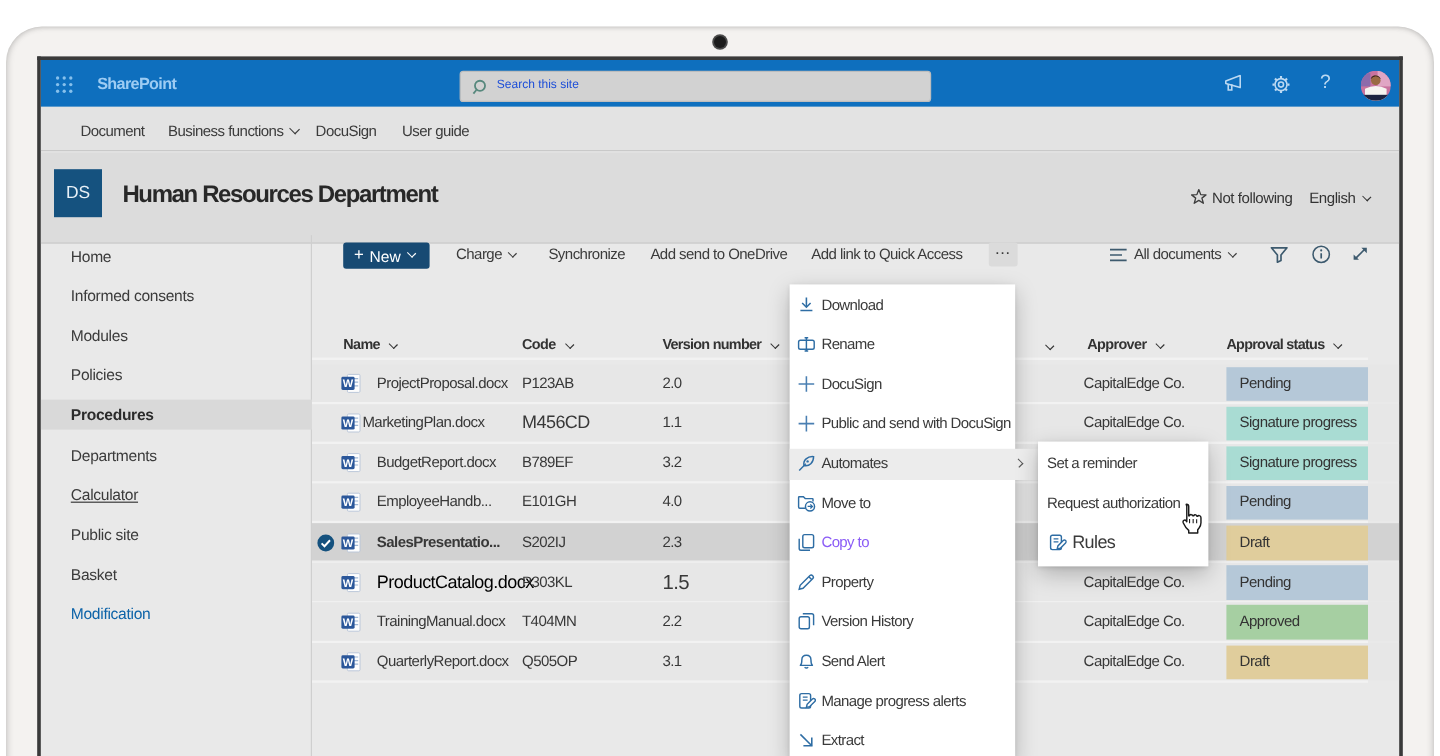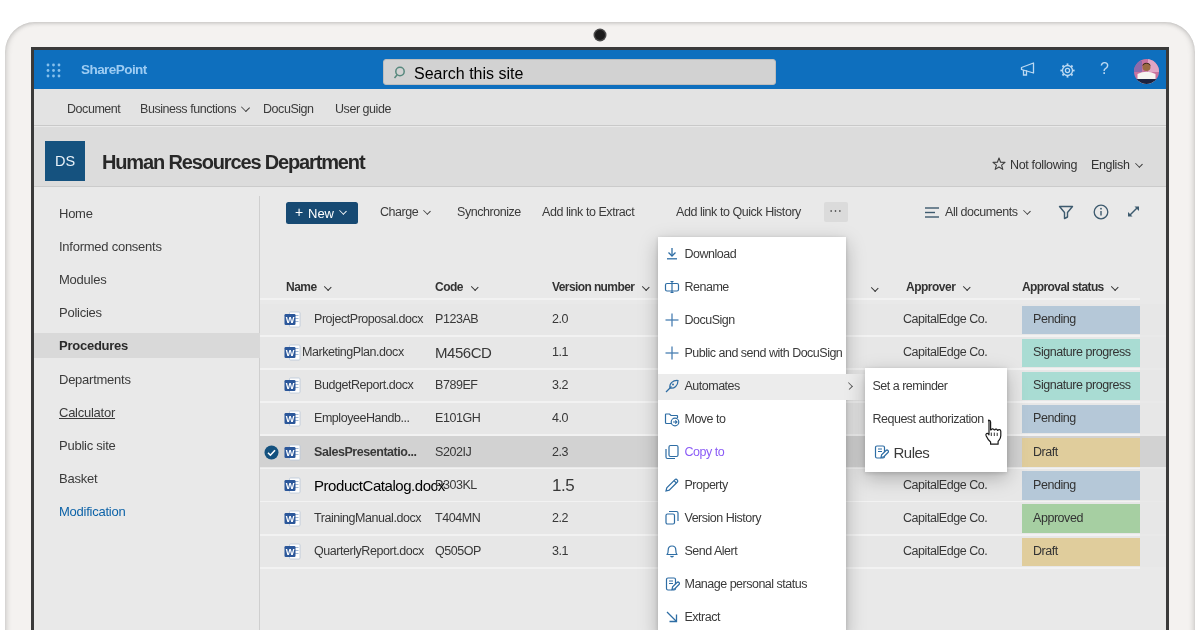--- a/index.html
+++ b/index.html
@@ -13,21 +13,21 @@
     box-shadow: inset 3px 0 6px -2px rgba(0,0,0,.18), inset -3px 0 6px -2px rgba(0,0,0,.18), inset 0 3px 5px -2px rgba(0,0,0,.10); }
   #cam { position:absolute; left:595px; top:10px; width:10px; height:10px; border-radius:50%;
     background:#1c1c1c; box-shadow:0 0 0 1.5px #4a4a4a; }
   
   #screen { position:absolute; left:31px; top:27px; width:1138px; height:603px;
     background:#e9e9e9; border:3px solid #3a3a3a; border-bottom:none; overflow:hidden; }
   
   #suite { position:absolute; left:0; top:0; width:1132px; height:39px; background:#0e6fbe; }
   #navbar { position:absolute; left:0; top:39px; width:1132px; height:37px; background:#e3e3e3;
     border-bottom:1px solid #c9c9c9; }
-  #titleband { position:absolute; left:0; top:77px; width:1132px; height:60px; background:#dcdcdc;
+  #titleband { position:absolute; left:0; top:77px; width:1132px; height:76px; background:#dcdcdc;
     border-bottom:1px solid #cbcbcb; }
   #sidebar { position:absolute; left:0; top:146px; width:226px; height:457px;
     border-right:1px solid #cfcfcf; }
   #sidebar .c13 { font-size:13px; letter-spacing:-0.25px; }
   .t { position:absolute; white-space:nowrap; }
   .c13 { font-size:12.5px; color:#3b3b3b; letter-spacing:-0.45px; line-height:15px; }
   .chev { display:inline-block; width:7px; height:7px; border-right:1.4px solid currentColor;
     border-bottom:1.4px solid currentColor; transform:rotate(45deg) scale(1,.82); vertical-align:2px; }
   svg { display:block; }
 </style>
@@ -51,21 +51,21 @@
             <circle cx="7.5" cy="13" r="1.4"></circle>
             <circle cx="13" cy="13" r="1.4"></circle>
         </g>
       </svg>
       <div class="t" style="left:47px;top:12px;font-size:13.5px;font-weight:700;letter-spacing:-0.55px;color:#9dccf3;">SharePoint</div>
       <div class="abs" style="left:349px;top:9px;width:393px;height:26px;background:#d2d2d2;border:1px solid #bdbdbd;border-radius:3px;">
         <svg class="abs" style="left:9px;top:5px" width="16" height="16" viewBox="0 0 16 16">
           <circle cx="7" cy="6.5" r="4.2" fill="none" stroke="#57887d" stroke-width="1.5"></circle>
           <line x1="4" y1="10" x2="1.5" y2="13" stroke="#57887d" stroke-width="1.5"></line>
         </svg>
-        <div class="t" style="left:30px;top:5px;font-size:16px;color:#000000;">Search this site</div>
+        <div class="t" style="left:30px;top:5px;font-size:10px;color:#1d4ed8;">Search this site</div>
       </div>
       <svg class="abs" style="left:986px;top:12px" width="17" height="15" viewBox="0 0 17 15">
         <g fill="none" stroke="#bcd9f2" stroke-width="1.3">
           <path d="M1.5 5.5 L13.5 1 L13.5 11 L1.5 7.5 Z" stroke-linejoin="round"></path>
           <path d="M3.5 8 L3.5 13 L6.5 13 L6.5 8.3"></path>
         </g>
       </svg>
       <svg class="abs" style="left:1026px;top:13px" width="15" height="15" viewBox="0 0 15 15">
         <g fill="none" stroke="#bcd9f2" stroke-width="1.3">
           <circle cx="7.5" cy="7.5" r="2.1"></circle>
@@ -133,22 +133,22 @@
     </div>
 
     <div id="toolbar" class="abs" style="left:226px;top:146px;width:906px;height:62px;">
       <div class="abs" style="left:26px;top:5.5px;width:72px;height:22px;background:#174a73;border-radius:2.5px;color:#fff;">
         <div class="t" style="left:9px;top:2px;font-size:14px;font-weight:400;">+</div>
         <div class="t" style="left:22px;top:4px;font-size:13px;">New</div>
         <span class="chev" style="position:absolute;left:54px;top:6px;width:6px;height:6px;color:#fff;"></span>
       </div>
       <div class="t c13" style="left:120px;top:9px;">Charge&nbsp; <span class="chev" style="width:6px;height:6px;"></span></div>
       <div class="t c13" style="left:197px;top:9px;">Synchronize</div>
-      <div class="t c13" style="left:282px;top:9px;">Add link to Extract</div>
-      <div class="t c13" style="left:416px;top:9px;">Add link to Quick History</div>
+      <div class="t c13" style="left:282px;top:9px;">Add send to OneDrive</div>
+      <div class="t c13" style="left:416px;top:9px;">Add link to Quick Access</div>
       <div class="abs" style="left:564px;top:6px;width:24px;height:20px;background:#dbdbdb;border-radius:2px;">
         <div class="t" style="left:5px;top:1px;font-size:13px;color:#3b3b3b;">⋯</div>
       </div>
       <svg class="abs" style="left:665px;top:10px" width="14" height="13" viewBox="0 0 14 13">
         <g stroke="#3d5a6e" stroke-width="1.4">
             <line x1="0" y1="2" x2="14" y2="2"></line>
             <line x1="0" y1="6.5" x2="10" y2="6.5"></line>
             <line x1="0" y1="11" x2="14" y2="11"></line>
           </g>
       </svg>
@@ -404,21 +404,21 @@
           </g>
         </svg>
       <div class="t" style="left:27px;top:307.5px;font-size:12.5px;letter-spacing:-0.5px;line-height:15px;color:#3a3a3a;">Send Alert</div>
       <svg class="abs" style="left:6px;top:339.5px" width="16" height="16" viewBox="0 0 16 16">
           <g fill="none" stroke="#2e6da4" stroke-width="1.2">
             <rect x="2.5" y="2" width="9" height="12" rx="1.5"></rect>
             <path d="M5 5 L9 5 M5 7.5 L9 7.5" stroke-width="1"></path>
             <path d="M8 13.5 L8.6 10.9 L13 6.5 Q14 5.5 15 6.5 Q16 7.5 15 8.5 L10.6 12.9 L8 13.5 Z" fill="#fff"></path>
           </g>
         </svg>
-      <div class="t" style="left:27px;top:340.5px;font-size:12.5px;letter-spacing:-0.5px;line-height:15px;color:#3a3a3a;">Manage personal status</div>
+      <div class="t" style="left:27px;top:340.5px;font-size:12.5px;letter-spacing:-0.5px;line-height:15px;color:#3a3a3a;">Manage progress alerts</div>
       <svg class="abs" style="left:6px;top:372.5px" width="16" height="16" viewBox="0 0 16 16">
           <g fill="none" stroke="#2e6da4" stroke-width="1.3">
             <path d="M3 3 L12.5 12.5"></path>
             <path d="M12.5 5.5 L12.5 12.5 L5.5 12.5"></path>
           </g>
         </svg>
       <div class="t" style="left:27px;top:373.5px;font-size:12.5px;letter-spacing:-0.5px;line-height:15px;color:#3a3a3a;">Extract</div>
     </div>
     <div id="submenu" class="abs" style="left:830.5px;top:317.5px;width:142px;height:104px;background:#fff;box-shadow:0 6px 18px rgba(0,0,0,.25),0 1px 4px rgba(0,0,0,.15);">
       <div class="t" style="left:8px;top:11.0px;font-size:12.5px;letter-spacing:-0.5px;line-height:15px;color:#3a3a3a;">Set a reminder</div>

